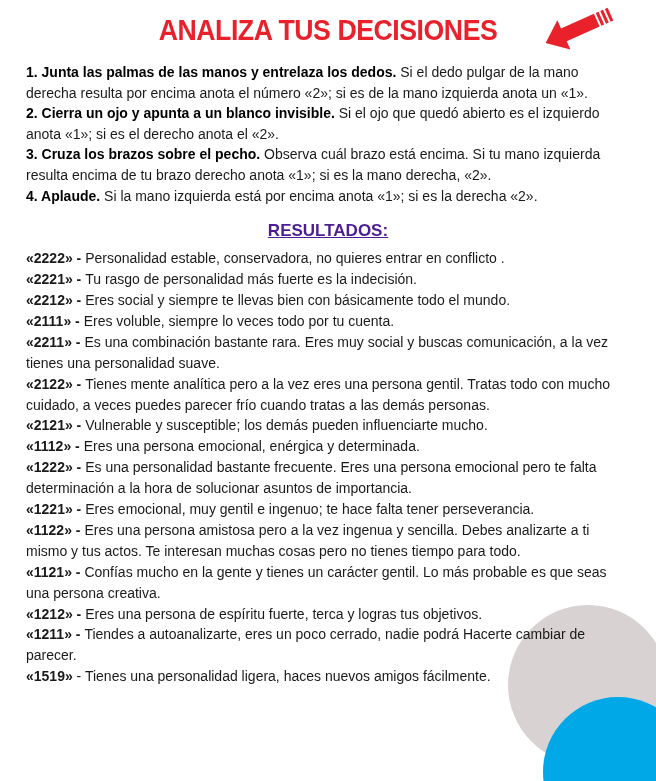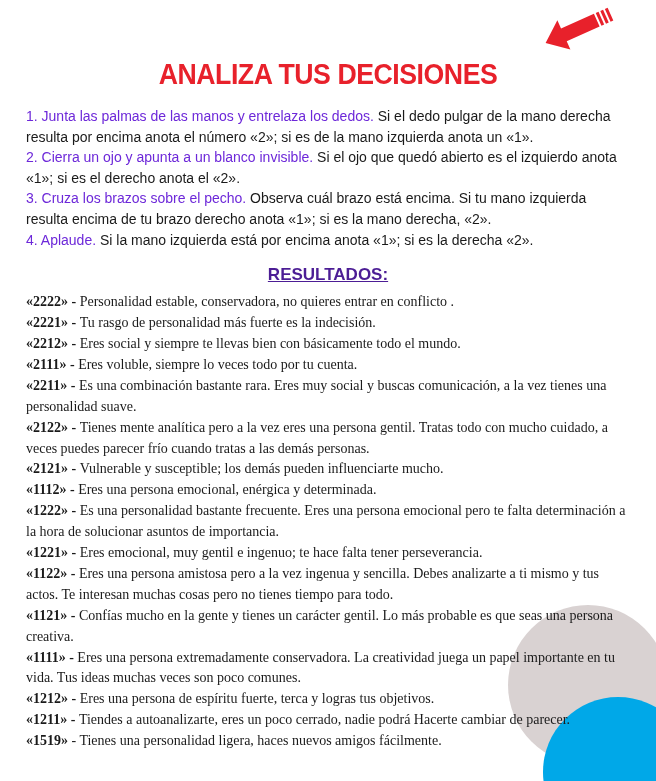--- a/index.html
+++ b/index.html
@@ -5,35 +5,35 @@
   html, body { margin: 0; padding: 0; }
   body {
     width: 656px; height: 781px; overflow: hidden; position: relative;
     background: #ffffff;
     font-family: "Liberation Sans", sans-serif;
     color: #1a1a1a;
   }
   .deco { position: absolute; border-radius: 50%; z-index: 0; }
   .deco-gray { background: #d9d2d2; width: 160px; height: 160px; left: 508px; top: 605px; }
   .deco-blue { background: #00a8e8; width: 150px; height: 150px; left: 543px; top: 697px; }
-  .page { position: relative; z-index: 1; padding: 0 26px 0 26px; margin-top: 44px; }
+  .page { position: relative; z-index: 1; padding: 0 26px 0 26px; }
   .title {
     text-align: center; color: #e8212b; font-weight: bold;
     font-size: 29px; letter-spacing: -0.5px;
     padding-top: 12px; height: 36px; line-height: 36px;
     transform: scaleX(0.92);
   }
   .arrow { position: absolute; left: 538px; top: 4px; width: 82px; height: 46px; }
   .steps { margin-top: 14px; font-size: 14px; line-height: 20.6px; }
-  .step .lead { color: #6d28d9; font-weight: normal; }
+  .step .lead { color: #000000; font-weight: bold; }
   .results-title {
     text-align: center; color: #4c1d95; font-weight: bold; text-decoration: underline;
     font-size: 17px; margin-top: 14px; height: 22px; line-height: 22px;
   }
-  .results { margin-top: 6px; font-size: 14px; line-height: 20.9px; font-family: Liberation Serif, serif; }
+  .results { margin-top: 6px; font-size: 14px; line-height: 20.9px; }
   .code { font-weight: bold; }
   .dash { font-weight: bold; }
   .dash.plain { font-weight: normal; }
 </style>
 </head>
 <body>
 
 <div class="deco deco-gray"></div>
 <div class="deco deco-blue"></div>
 
@@ -64,18 +64,17 @@
     <div><span class="code">«2212»</span><span class="dash"> - </span><span>Eres social y siempre te llevas bien con básicamente todo el mundo.</span></div>
     <div><span class="code">«2111»</span><span class="dash"> - </span><span>Eres voluble, siempre lo veces todo por tu cuenta.</span></div>
     <div><span class="code">«2211»</span><span class="dash"> - </span><span>Es una combinación bastante rara. Eres muy social y buscas comunicación, a la vez tienes una personalidad suave.</span></div>
     <div><span class="code">«2122»</span><span class="dash"> - </span><span>Tienes mente analítica pero a la vez eres una persona gentil. Tratas todo con mucho cuidado, a veces puedes parecer frío cuando tratas a las demás personas.</span></div>
     <div><span class="code">«2121»</span><span class="dash"> - </span><span>Vulnerable y susceptible; los demás pueden influenciarte mucho.</span></div>
     <div><span class="code">«1112»</span><span class="dash"> - </span><span>Eres una persona emocional, enérgica y determinada.</span></div>
     <div><span class="code">«1222»</span><span class="dash"> - </span><span>Es una personalidad bastante frecuente. Eres una persona emocional pero te falta determinación a la hora de solucionar asuntos de importancia.</span></div>
     <div><span class="code">«1221»</span><span class="dash"> - </span><span>Eres emocional, muy gentil e ingenuo; te hace falta tener perseverancia.</span></div>
     <div><span class="code">«1122»</span><span class="dash"> - </span><span>Eres una persona amistosa pero a la vez ingenua y sencilla. Debes analizarte a ti mismo y tus actos. Te interesan muchas cosas pero no tienes tiempo para todo.</span></div>
     <div><span class="code">«1121»</span><span class="dash"> - </span><span>Confías mucho en la gente y tienes un carácter gentil. Lo más probable es que seas una persona creativa.</span></div>
-    <div><span class="code">«1111»</span><span class="dash"> - </span><span>Eres una persona extremadamente conservadora. La creatividad juega un papel importante en tu vida. Tus ideas muchas veces son poco comunes.</span></div>
     <div><span class="code">«1212»</span><span class="dash"> - </span><span>Eres una persona de espíritu fuerte, terca y logras tus objetivos.</span></div>
     <div><span class="code">«1211»</span><span class="dash"> - </span><span>Tiendes a autoanalizarte, eres un poco cerrado, nadie podrá Hacerte cambiar de parecer.</span></div>
     <div><span class="code">«1519»</span><span class="dash plain"> - </span><span>Tienes una personalidad ligera, haces nuevos amigos fácilmente.</span></div>
   </div>
 </div>
 
 </body></html>

